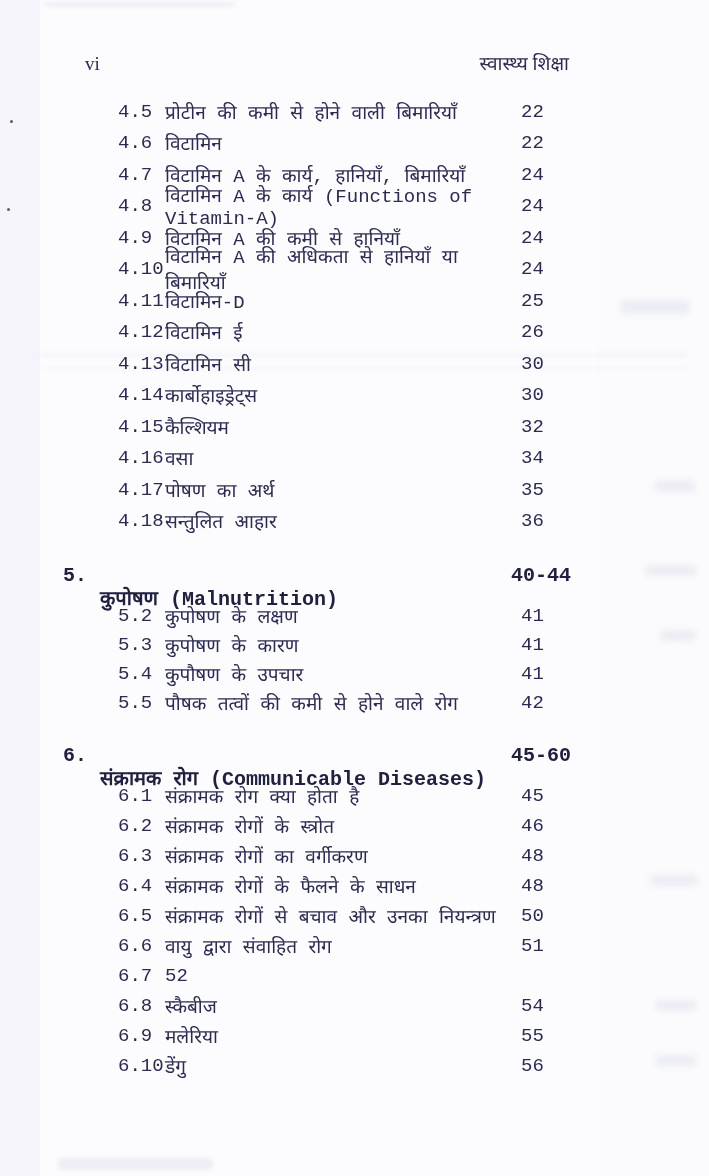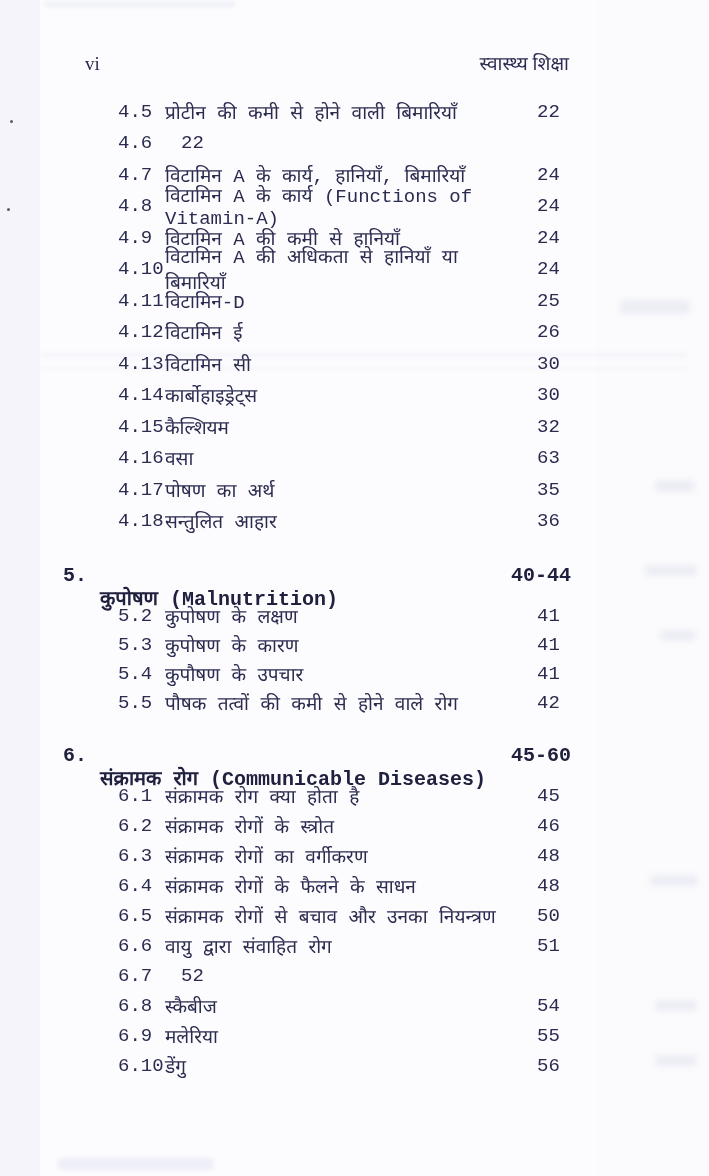--- a/index.html
+++ b/index.html
@@ -30,21 +30,21 @@
   }
   .sec-heading .sec-num{width:37px;flex:none;}
   .sec-heading .sec-title{flex:1;margin-top:44px;}
   .sec-heading .sec-pages{flex:none;text-align:center;min-width:70px;}
   .toc-row{
     display:flex;align-items:center;padding-left:55px;
     font-size:19px;
   }
   .toc-row .num{width:47px;flex:none;}
   .toc-row .title{flex:1;padding-right:8px;}
-  .toc-row .pg{flex:none;text-align:center;min-width:55px;}
+  .toc-row .pg{flex:none;text-align:left;min-width:55px;}
   .sec-0 .toc-row{height:31.5px;}
   .sec-1 .toc-row{height:29px;}
   .sec-2 .toc-row{height:30px;}
   .sec-1,.sec-2{margin-top:22px;}
 </style>
 </head>
 <body>
 
 <div class="page">
 
@@ -72,20 +72,21 @@
   <div class="toc">
       <div class="section sec-0">
 
   <div class="toc-row">
     <span class="num">4.5</span>
     <span class="title">प्रोटीन की कमी से होने वाली बिमारियाँ</span>
     <span class="pg">22</span>
   </div>
         <div class="toc-row">
     <span class="num">4.6</span>
+    <span class="title">विटामिन</span>
     <span class="pg">22</span>
   </div>
         <div class="toc-row">
     <span class="num">4.7</span>
     <span class="title">विटामिन A के कार्य, हानियाँ, बिमारियाँ</span>
     <span class="pg">24</span>
   </div>
         <div class="toc-row">
     <span class="num">4.8</span>
     <span class="title">विटामिन A के कार्य (Functions of Vitamin-A)</span>
@@ -122,21 +123,21 @@
     <span class="pg">30</span>
   </div>
         <div class="toc-row">
     <span class="num">4.15</span>
     <span class="title">कैल्शियम</span>
     <span class="pg">32</span>
   </div>
         <div class="toc-row">
     <span class="num">4.16</span>
     <span class="title">वसा</span>
-    <span class="pg">63</span>
+    <span class="pg">34</span>
   </div>
         <div class="toc-row">
     <span class="num">4.17</span>
     <span class="title">पोषण का अर्थ</span>
     <span class="pg">35</span>
   </div>
         <div class="toc-row">
     <span class="num">4.18</span>
     <span class="title">सन्तुलित आहार</span>
     <span class="pg">36</span>

